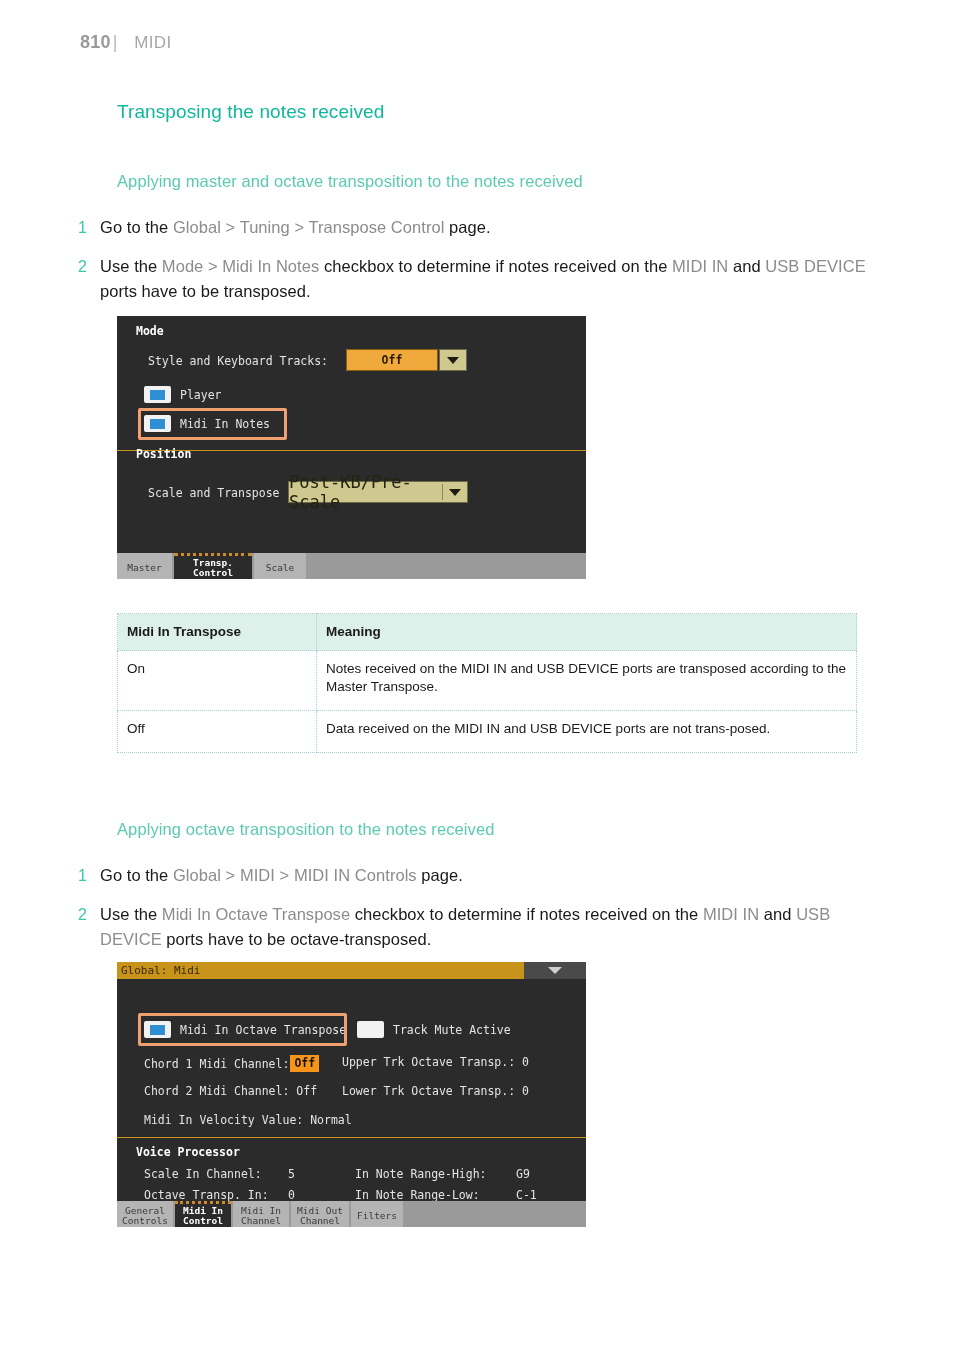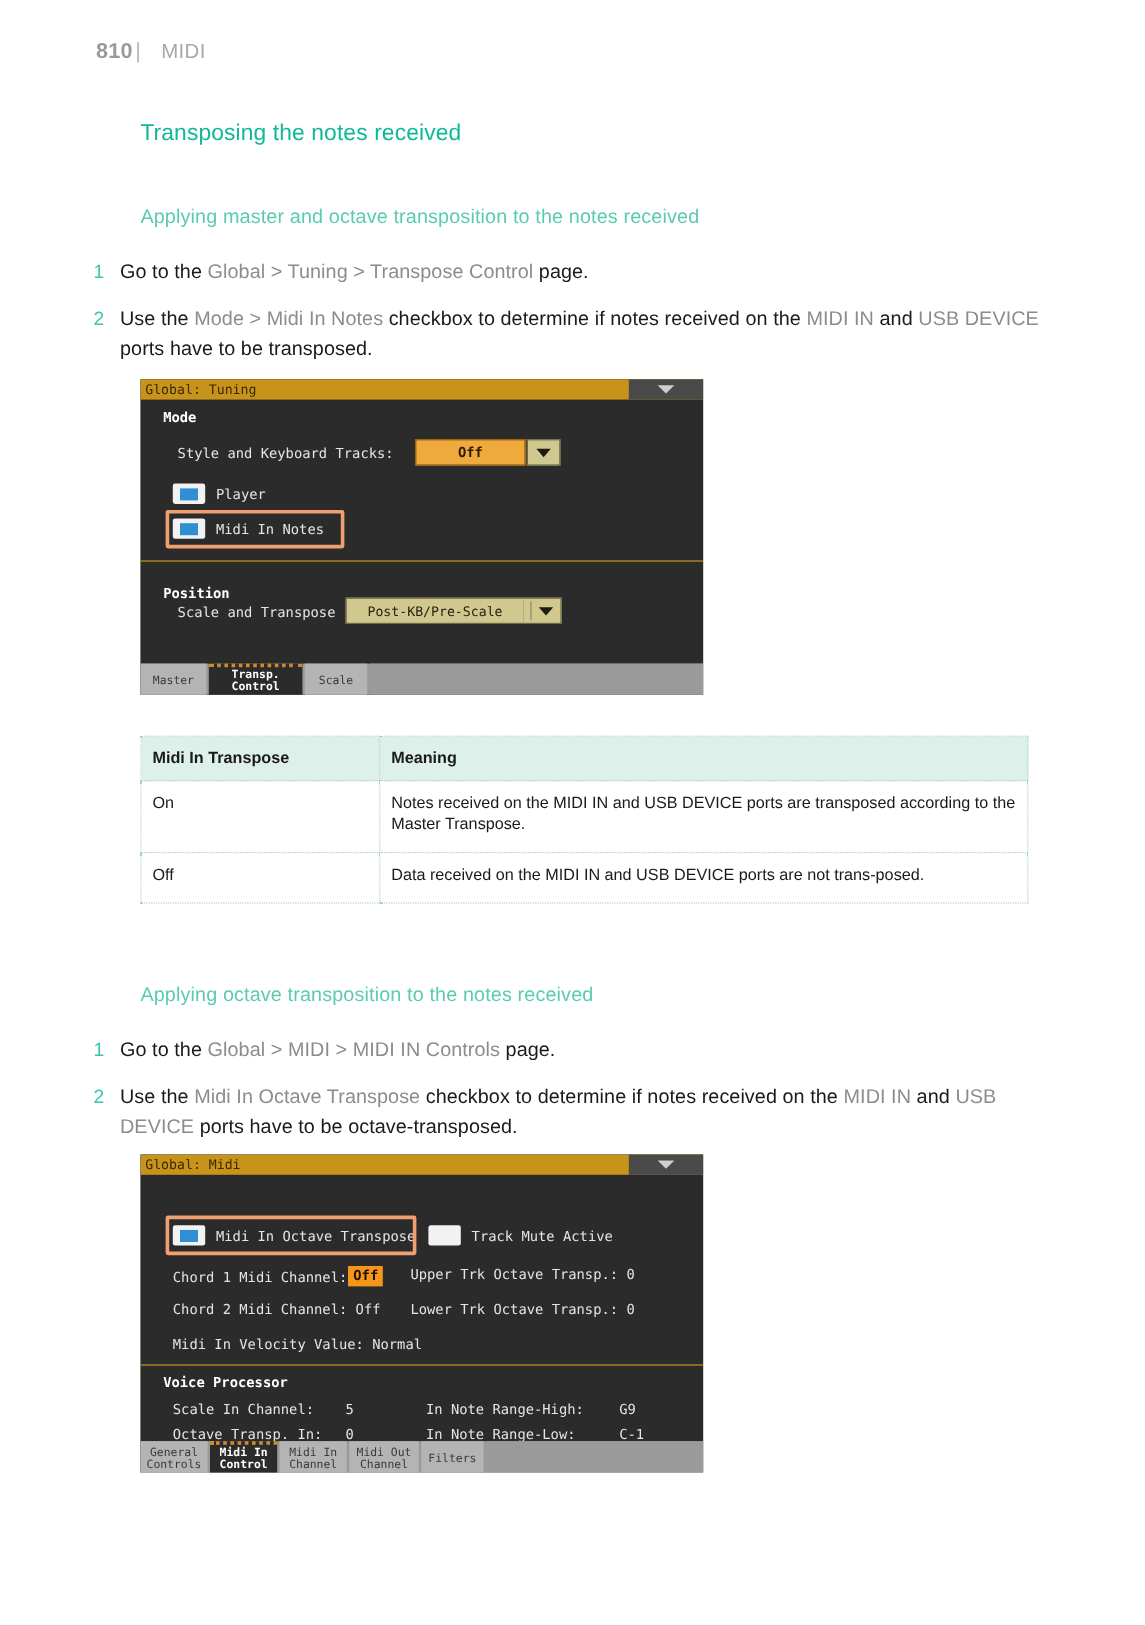--- a/index.html
+++ b/index.html
@@ -114,21 +114,21 @@
 
   
   .val-orange {
     background: #f0a93c; border: 1px solid #8a5c10;
     color: #2a1c00; font-size: 11.5px; font-weight: bold;
     font-family: "DejaVu Sans Mono", monospace;
     display: flex; align-items: center; justify-content: center;
   }
   .val-khaki {
     background: #cfc98f; border: 1px solid #6d6a45;
-    color: #24240f; font-size: 11px;
+    color: #24240f; font-size: 17px;
     font-family: "DejaVu Sans Mono", monospace;
     display: flex; align-items: center; justify-content: center;
   }
   .dd-btn {
     background: #cfc98f; border: 1px solid #6d6a45;
     display: flex; align-items: center; justify-content: center;
   }
   .dd-arrow { width: 0; height: 0; border-left: 6px solid transparent;
               border-right: 6px solid transparent; border-top: 7px solid #1c1c10; }
   .dd-sep { width: 1px; align-self: stretch; background: #8d8a63; margin: 2px 0; }
@@ -193,26 +193,20 @@
   <span class="step-text"><span>Go to the </span><span class="ui">Global</span><span class="sep"> &gt; </span><span class="ui">Tuning</span><span class="sep"> &gt; </span><span class="ui">Transpose Control</span><span> page.</span></span>
 </div>
 
 <div class="step step-2a">
   <span class="step-num">2</span>
   <span class="step-text"><span>Use the </span><span class="ui">Mode</span><span class="sep"> &gt; </span><span class="ui">Midi In Notes</span><span> checkbox to determine if notes received on the </span><span class="ui">MIDI IN</span><span> and </span><span class="ui">USB DEVICE</span><span> ports have to be transposed.</span></span>
 </div>
 
 <div class="device" id="dev1" style="left:117px; top:316px; width:469px; height:263px;">
 
-  <div class="dev-titlebar">
-    <span class="dev-title">Global: Tuning</span>
-    <div class="dev-menu-btn">
-      <span class="chev"></span>
-    </div>
-  </div>
 
   <div class="dev-body" style="height:220px; position:relative;">
 
     <div style="position:absolute; left:19px; top:8px;" class="sec-title">Mode</div>
 
     <div style="position:absolute; left:31px; top:38px;" class="dev-label">Style and Keyboard Tracks:</div>
 
     <div style="position:absolute; left:229px; top:33px; display:flex; align-items:stretch; height:22px;">
       <div class="val-orange" style="width:92px;">Off</div>
       <div class="dd-btn" style="width:28px; margin-left:1px;">
@@ -231,21 +225,21 @@
       <span class="cbx">
           <span class="fill"></span>
         </span>
       <span class="dev-label">Midi In Notes</span>
     </div>
 
     <div class="hl-ring" style="left:21px; top:92px; width:149px; height:32px;"></div>
 
     <div class="divider-orange" style="position:absolute; left:0; top:134px;"></div>
 
-    <div style="position:absolute; left:19px; top:154px;" class="sec-title">Position</div>
+    <div style="position:absolute; left:19px; top:131px;" class="sec-title">Position</div>
 
     <div style="position:absolute; left:31px; top:170px;" class="dev-label">Scale and Transpose :</div>
 
     <div style="position:absolute; left:171px; top:165px; display:flex; align-items:stretch; height:22px;">
       <div class="val-khaki" style="width:148px; border-right:none;">Post-KB/Pre-Scale</div>
       <div class="dd-btn" style="width:32px; border-left:none;">
         <span class="dd-sep"></span>
         <span class="dd-arrow" style="margin-left:6px;"></span>
       </div>
     </div>

